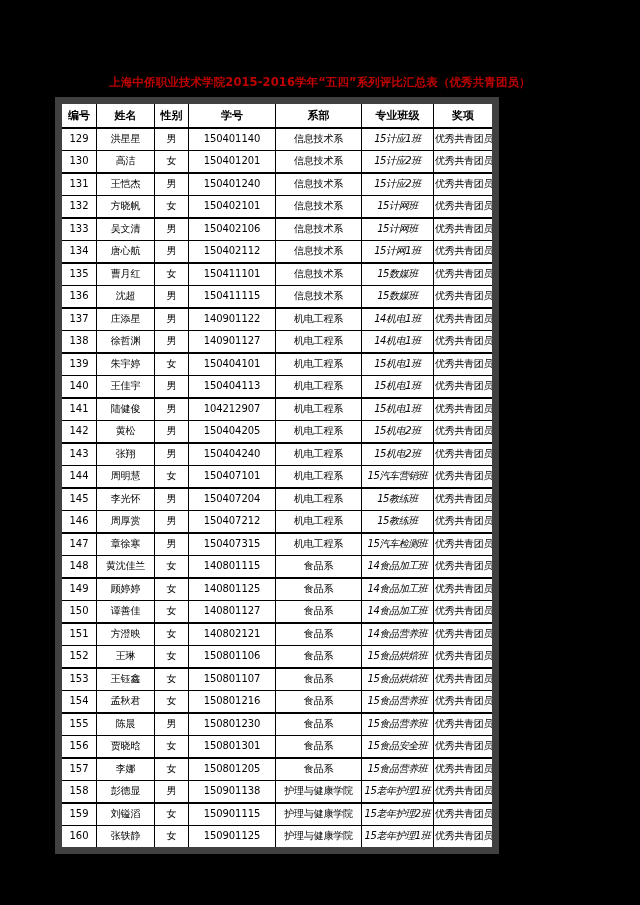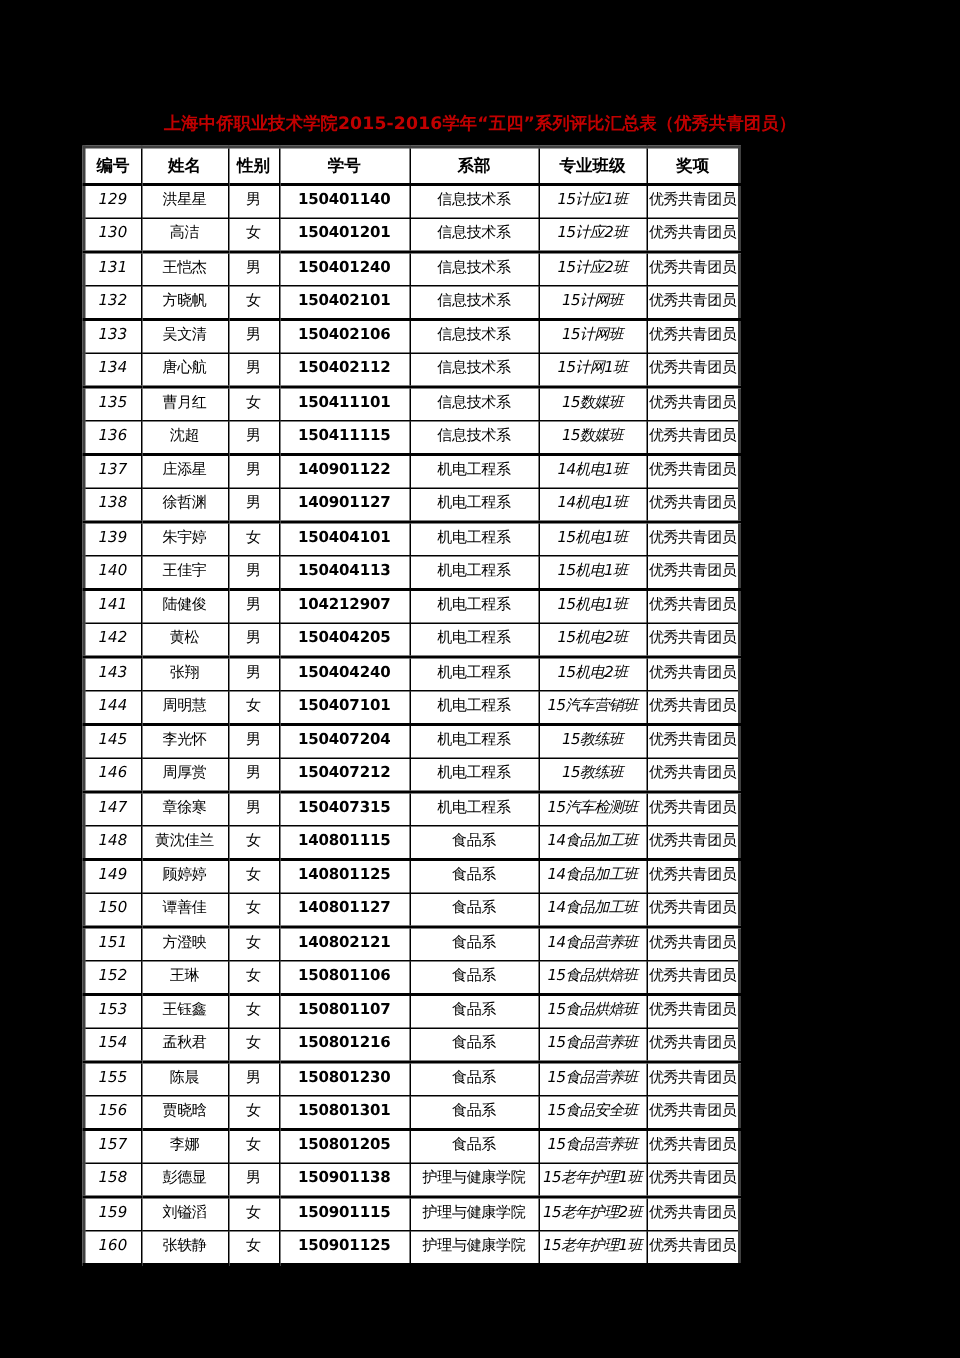--- a/index.html
+++ b/index.html
@@ -64,34 +64,34 @@
     overflow: hidden;
     white-space: nowrap;
   }
   table.summary th {
     font-weight: bold;
     font-size: 11px;
     height: 23px;
   }
   
   table.summary {
-    border: 2px solid #404040;
+    border: 7px solid #404040;
   }
   table.summary thead th {
     border-bottom: 2px solid #000000;
   }
   
   table.summary tbody tr.thick-bottom td {
     border-bottom: 2px solid #000000;
   }
   table.summary tbody tr:last-child td {
     border-bottom: 2px solid #000000;
   }
-  .cell-no { font-size: 10.5px; font-style: italic; }
-  .cell-sid { font-size: 10.5px; letter-spacing: -0.1px; font-weight: bold; }
+  .cell-no { font-size: 10.5px; }
+  .cell-sid { font-size: 10.5px; letter-spacing: -0.1px; }
   .cell-name { letter-spacing: -0.2px; }
   .cell-dept { letter-spacing: -0.2px; margin-top: 48px; }
   .cell-class { letter-spacing: -0.4px; font-style: italic; }
   .cell-award { letter-spacing: -0.3px; }
 </style>
 </head>
 <body>
 
 <div class="page">
 

